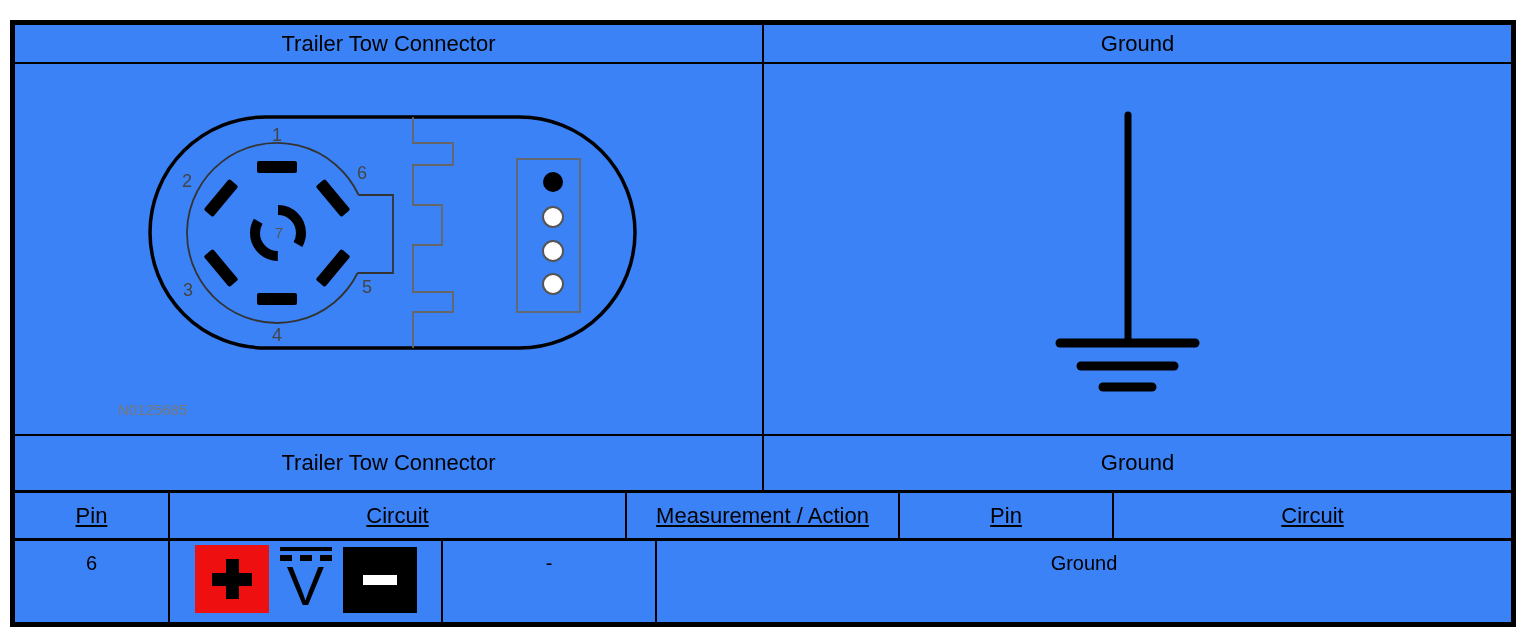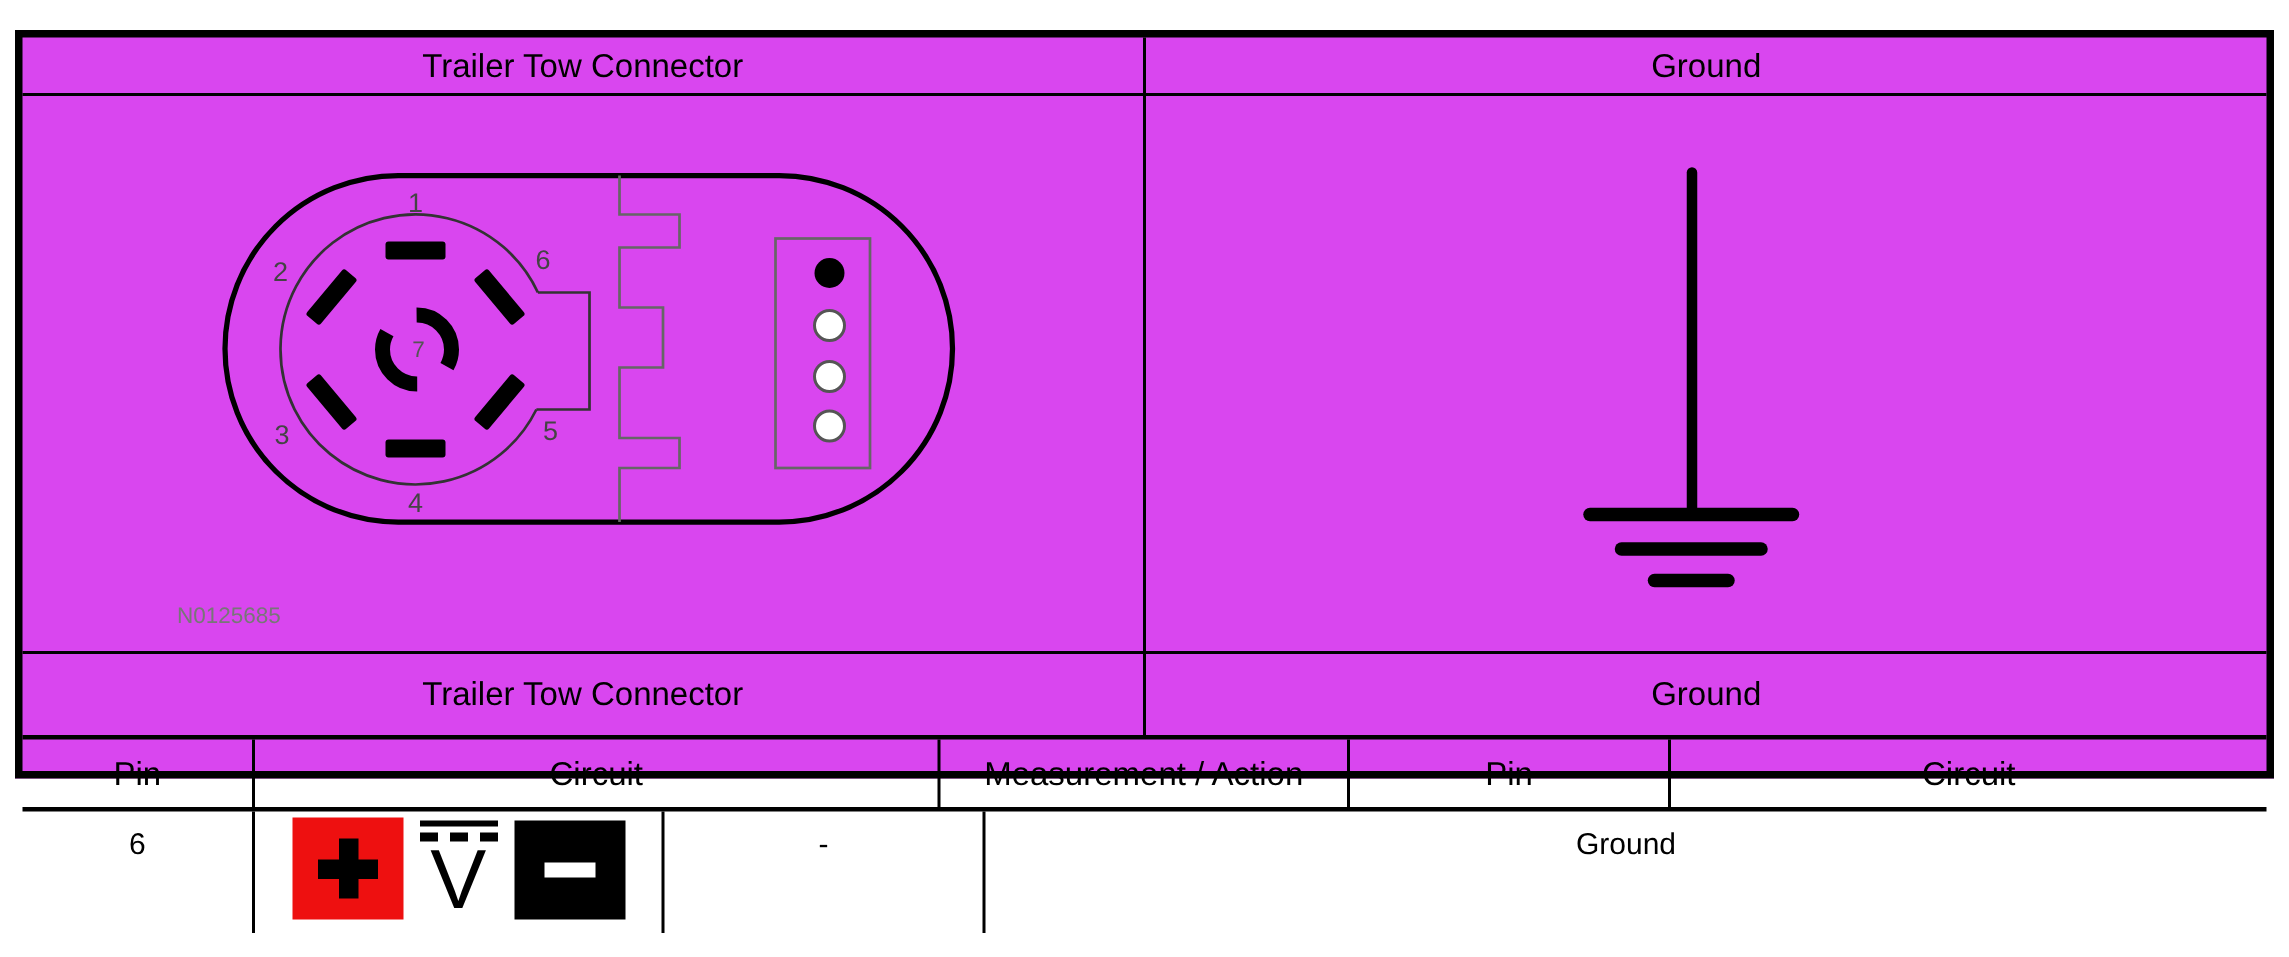--- a/index.html
+++ b/index.html
@@ -1,22 +1,22 @@
 <!DOCTYPE html>
 <html><head>
 <meta charset="utf-8">
 <style>
   * { box-sizing: border-box; margin: 0; padding: 0; }
   html, body { width: 1526px; height: 638px; background: #fff; }
   body { font-family: "Liberation Sans", sans-serif; color: #000; position: relative; }
 
   .frame {
     position: absolute; left: 10px; top: 20px;
-    width: 1506px; height: 499px;
-    border: 5px solid #000; background: #d946ef;
+    width: 1506px; height: 607px;
+    border: 5px solid #000; background: #3b82f6;
   }
 
   .row { display: flex; width: 100%; }
   .row1 { height: 39px;  border-bottom: 2px solid #000; }
   .row2 { height: 372px; border-bottom: 2px solid #000; }
   .row3 { height: 57px;  border-bottom: 3px solid #000; }
   .row4 { height: 48px;  border-bottom: 3px solid #000; }
   .row5 { height: 81px; }
 
   .cell { display: flex; align-items: center; justify-content: center; }
@@ -24,21 +24,21 @@
   .half-r { flex: 1; }
 
   .hdr-text { font-size: 22px; }
 
   .col-pin-l  { width: 155px; border-right: 2px solid #000; }
   .col-cir-l  { width: 457px; border-right: 2px solid #000; }
   .col-meas   { width: 273px; border-right: 2px solid #000; }
   .col-pin-r  { width: 214px; border-right: 2px solid #000; }
   .col-cir-r  { flex: 1; }
 
-  .row4 .cell { font-size: 22px; }
+  .row4 .cell { font-size: 22px; text-decoration: underline; }
   .row5 .cell { font-size: 20px; align-items: flex-start; padding-top: 11px; }
   .row5 .col-meas { padding-top: 4px; }
 
   .diagram-cell { position: relative; display: block; }
   .diagram-cell svg { display: block; }
 
   
   .meas-icons { display: flex; gap: 9px; align-items: flex-start; }
   .icon-pos {
     width: 74px; height: 68px; background: #ee1010;

